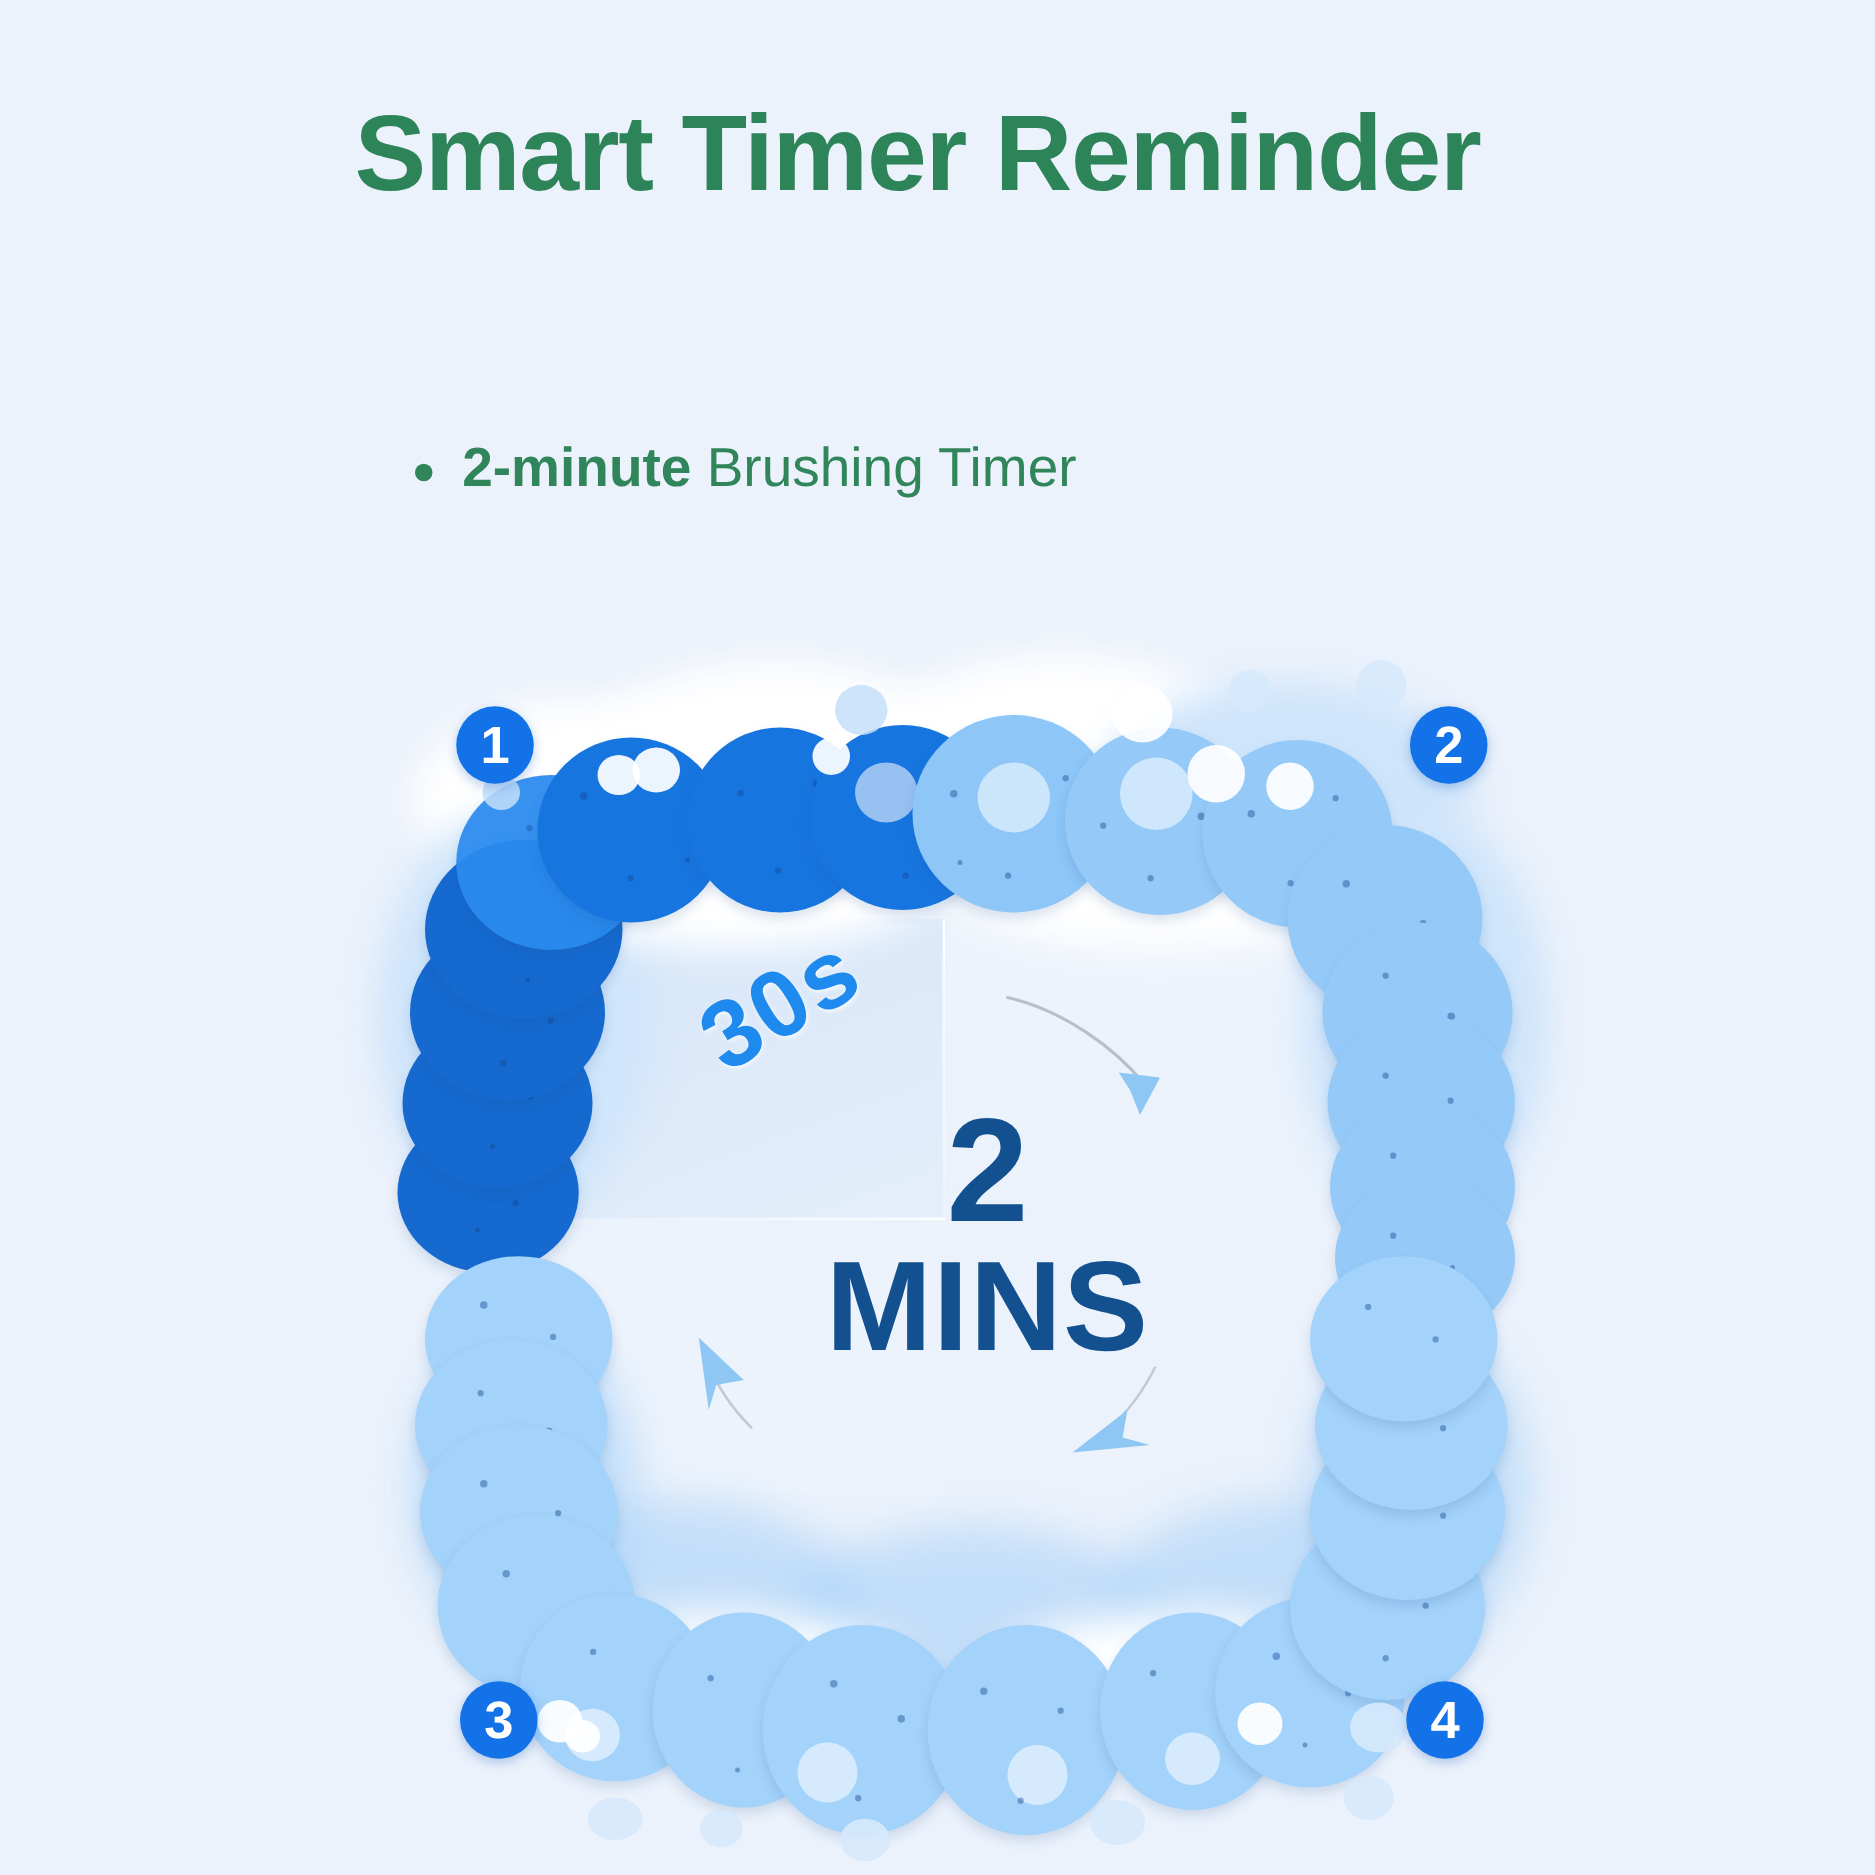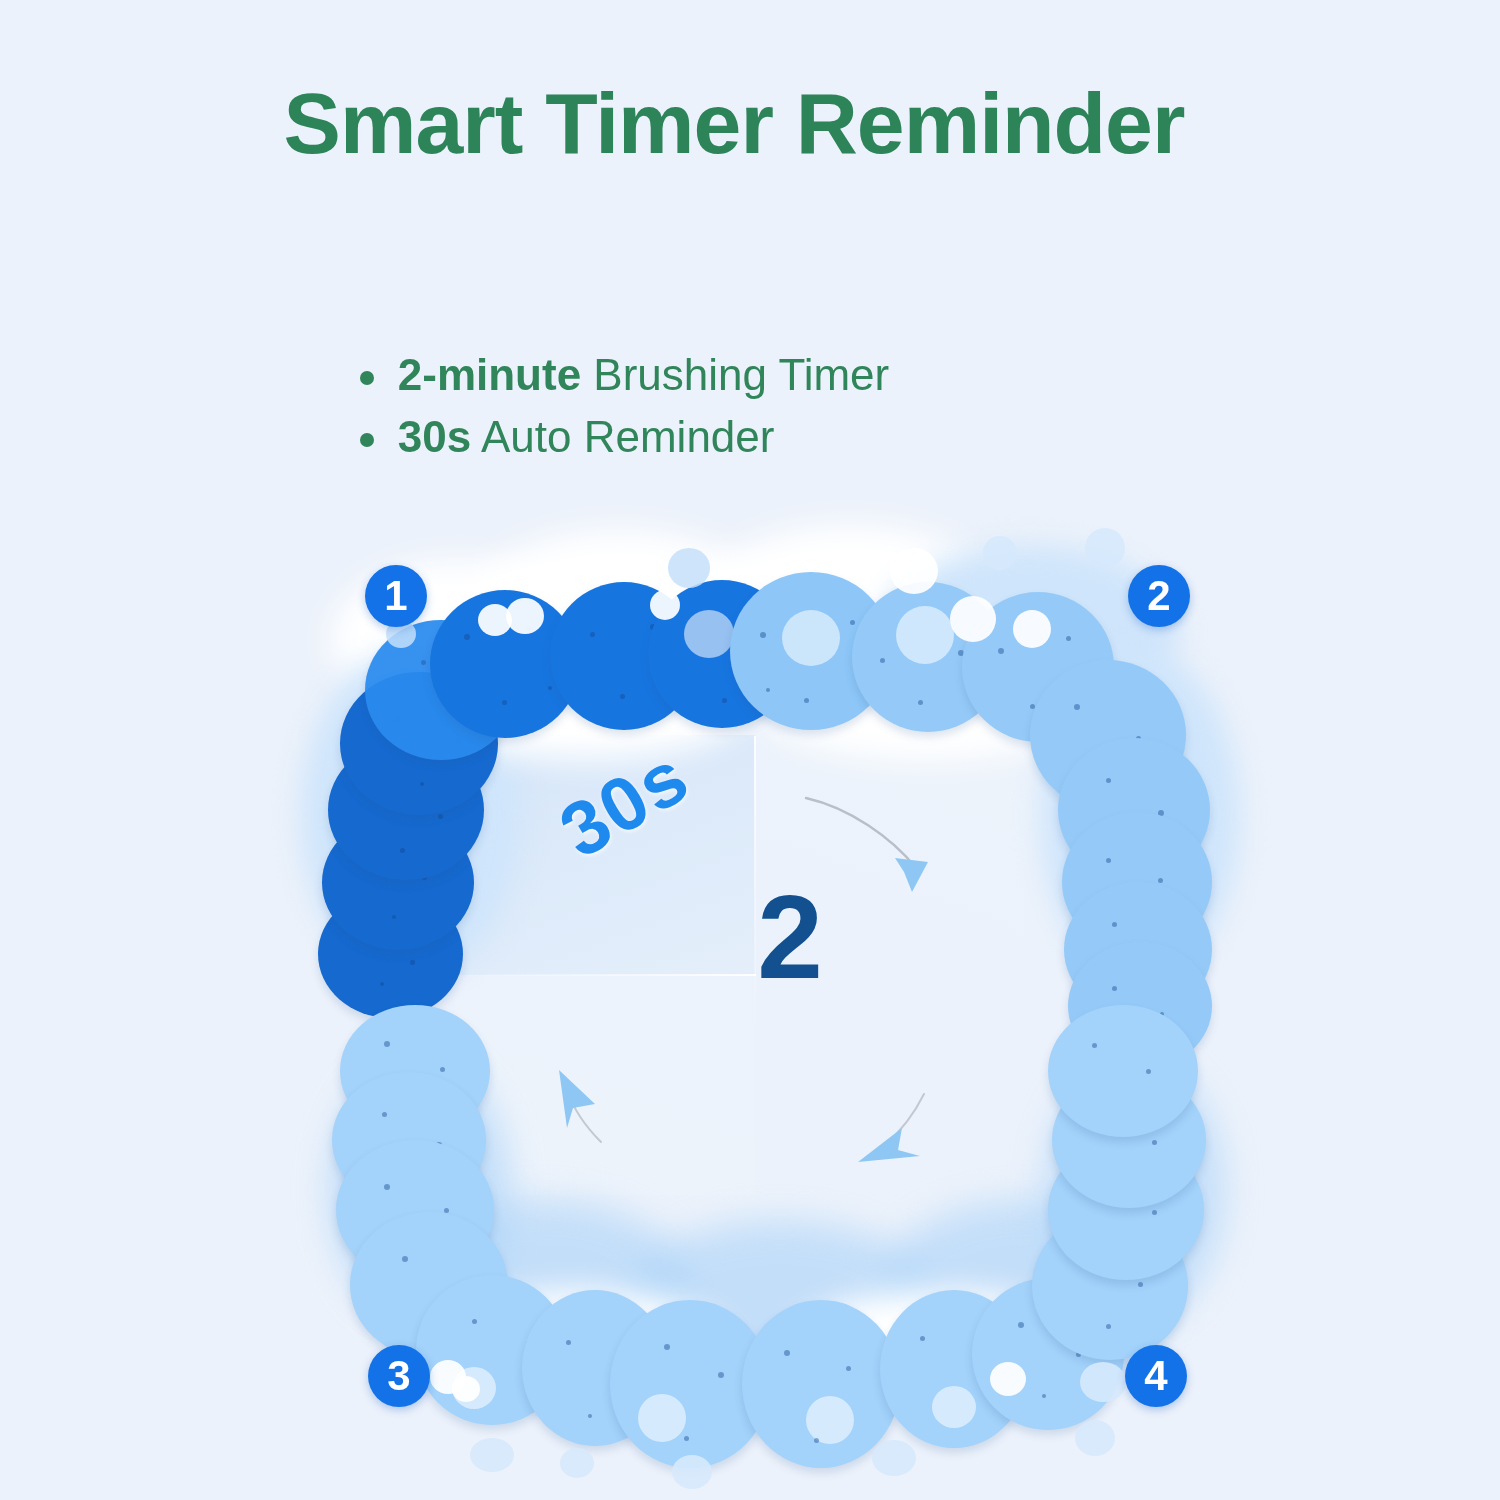--- a/index.html
+++ b/index.html
@@ -43,21 +43,20 @@
     white-space: nowrap;
   }
 
   
   .bullets {
     position: absolute;
     top: 344px;
     left: 0;
     width: 1187px;
     text-align: center;
-    margin-left: 28px;
   }
   .bullet-list {
     display: inline-block;
     text-align: left;
     margin: 0;
     padding: 0;
     list-style: none;
   }
   .bullet-item {
     font-size: 44px;
@@ -232,23 +231,20 @@
 <body>
 
 <div class="header">
   <h1 class="title">Smart Timer Reminder</h1>
 </div>
 
 <div class="bullets">
   <ul class="bullet-list">
     <li class="bullet-item">
       <span class="bullet-strong">2-minute</span><span> Brushing Timer</span>
-    </li>
-    <li class="bullet-item">
-      <span class="bullet-strong">30s</span><span> Auto Reminder</span>
     </li>
   </ul>
 </div>
 
 <div class="stage">
 
   <div class="quad quad-tl"></div>
   <div class="quad quad-tr"></div>
   <div class="quad quad-bl"></div>
   <div class="quad quad-line-v"></div>
@@ -457,20 +453,21 @@
   </svg>
 
   <svg class="arrow-svg" style="left:840px; top:588px; width:120px; height:120px;" viewBox="0 0 120 120">
     <path d="M84 6 C74 26 62 42 46 56" stroke="#c3c9d2" stroke-width="2" fill="none" stroke-linecap="round"></path>
     <path d="M18 74 L62 40 L58 62 L80 68 Z" fill="#8fc7f4"></path>
   </svg>
 
   <div class="label-30s">30s</div>
   <div class="label-2mins">
     <span class="label-2">2</span>
+    <span class="label-mins">MINS</span>
   </div>
 
   <div class="badge badge-1">1</div>
   <div class="badge badge-2">2</div>
   <div class="badge badge-3">3</div>
   <div class="badge badge-4">4</div>
 
 </div>
 
 </body></html>

